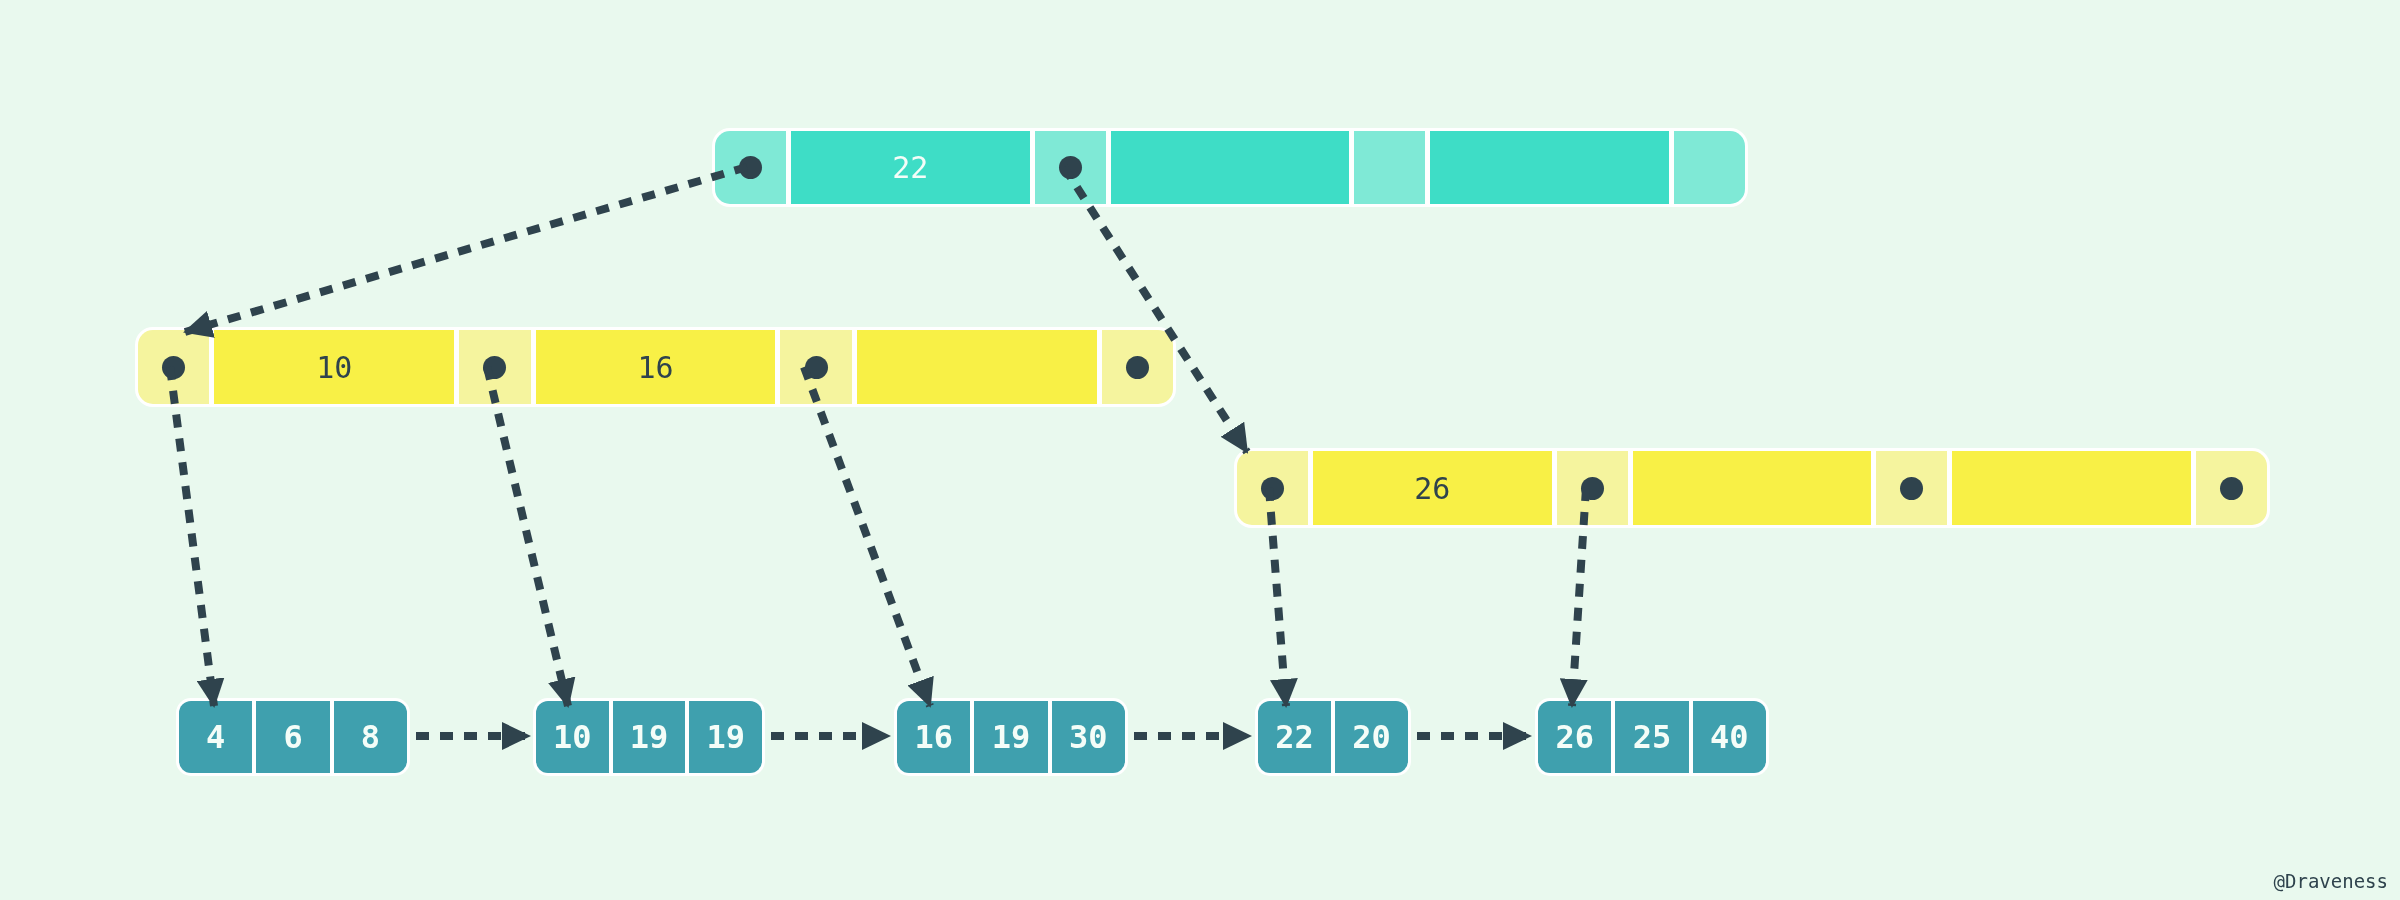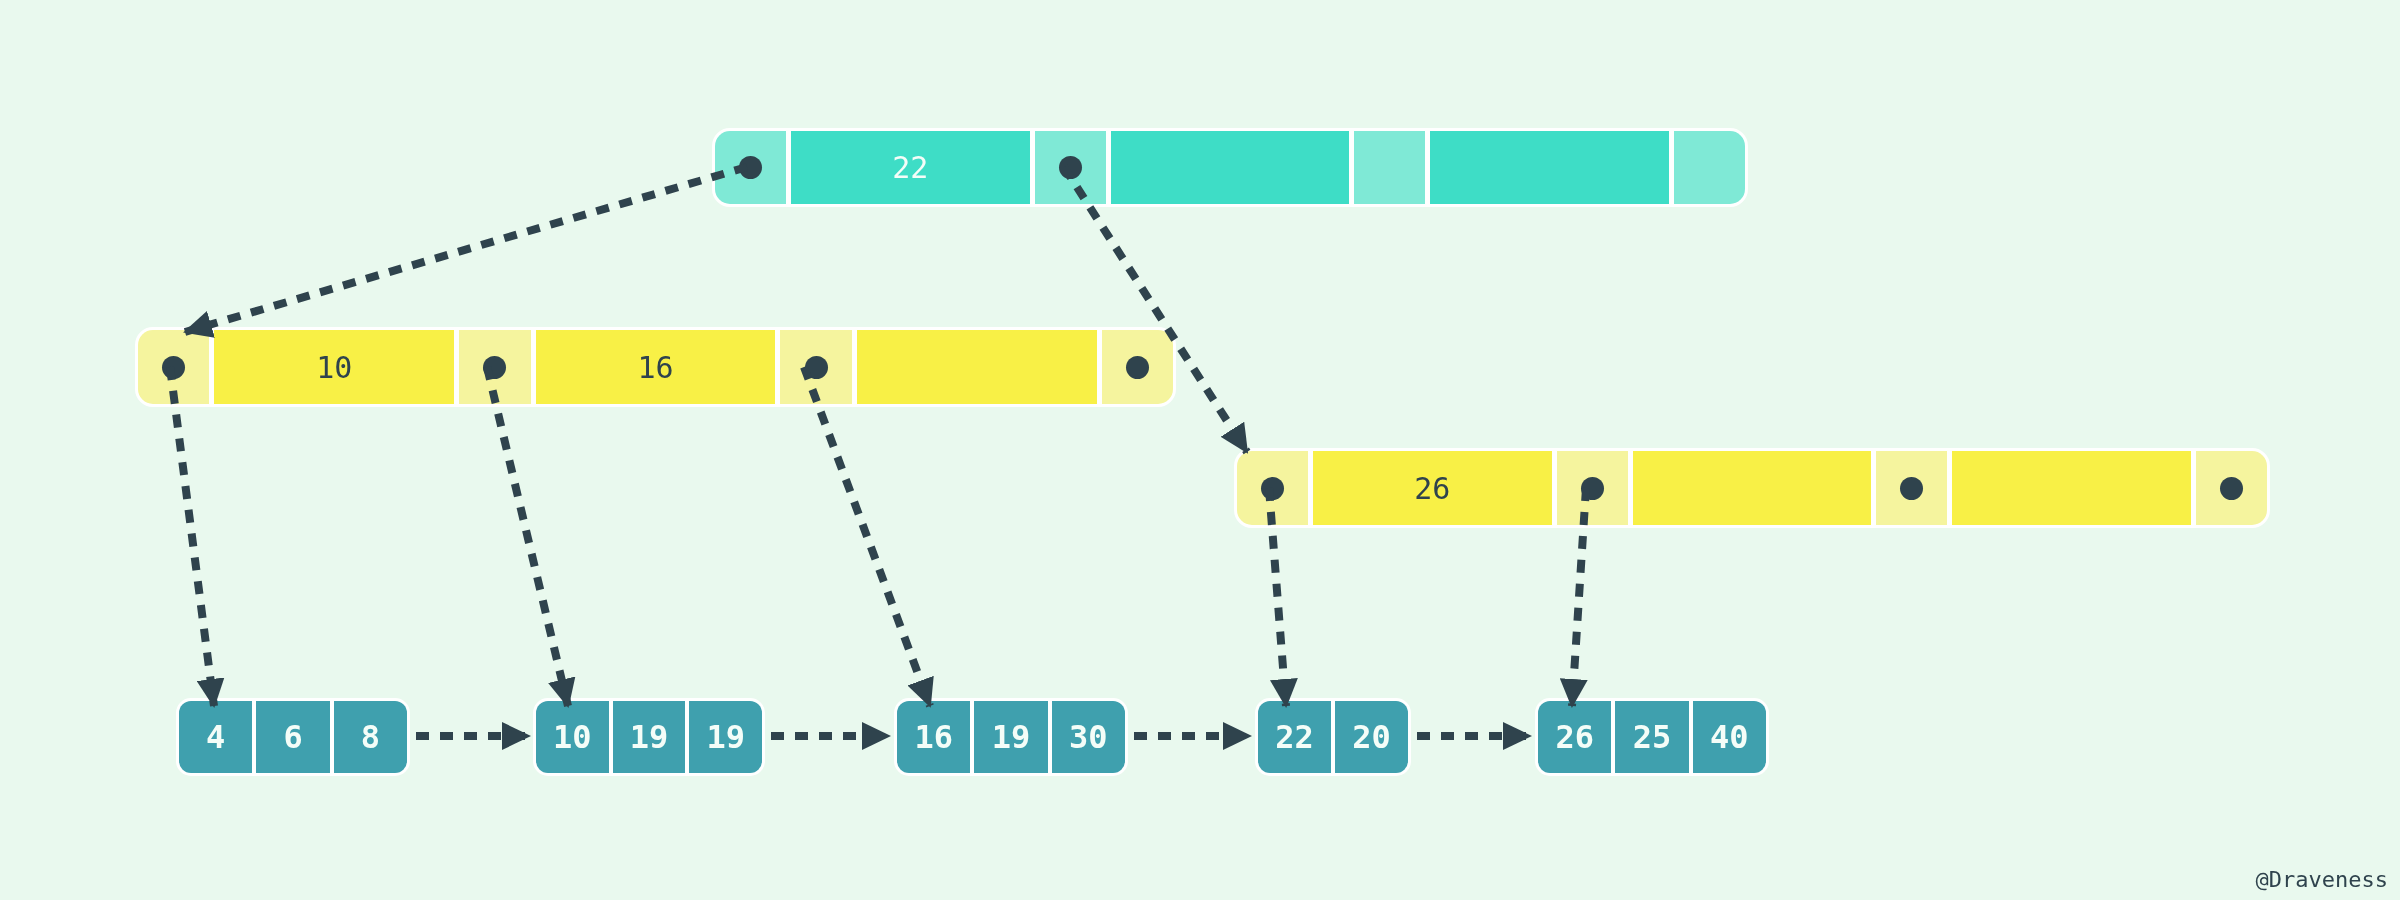--- a/index.html
+++ b/index.html
@@ -53,21 +53,21 @@
   .dot {
     width: 23px;
     height: 23px;
     border-radius: 50%;
     background: #2f434d;
   }
   #watermark {
     position: absolute;
     right: 12px;
     bottom: 8px;
-    font-size: 22px;
+    font-size: 19px;
     color: #2f434d;
     z-index: 6;
   }
   .edge {
     stroke: #2f434d;
     stroke-width: 8;
     stroke-dasharray: 13 11;
     fill: none;
   }
 </style>

